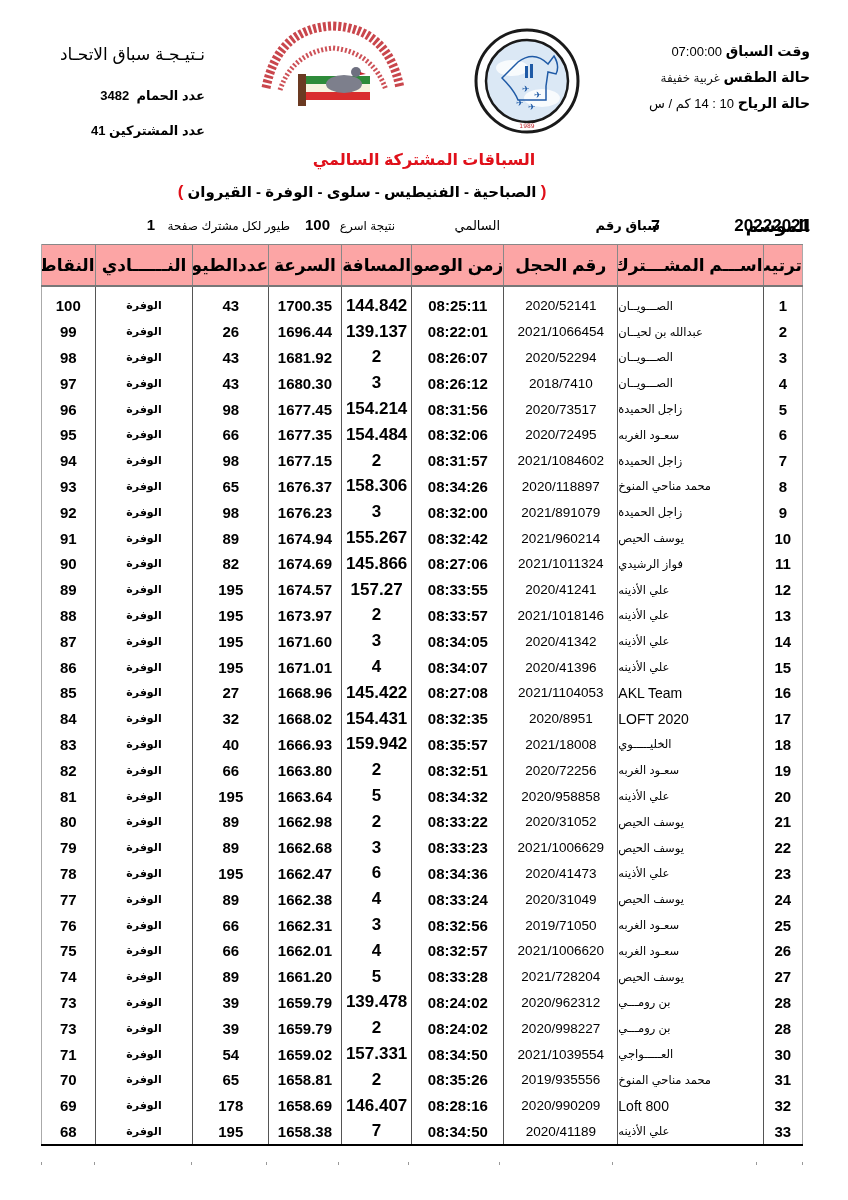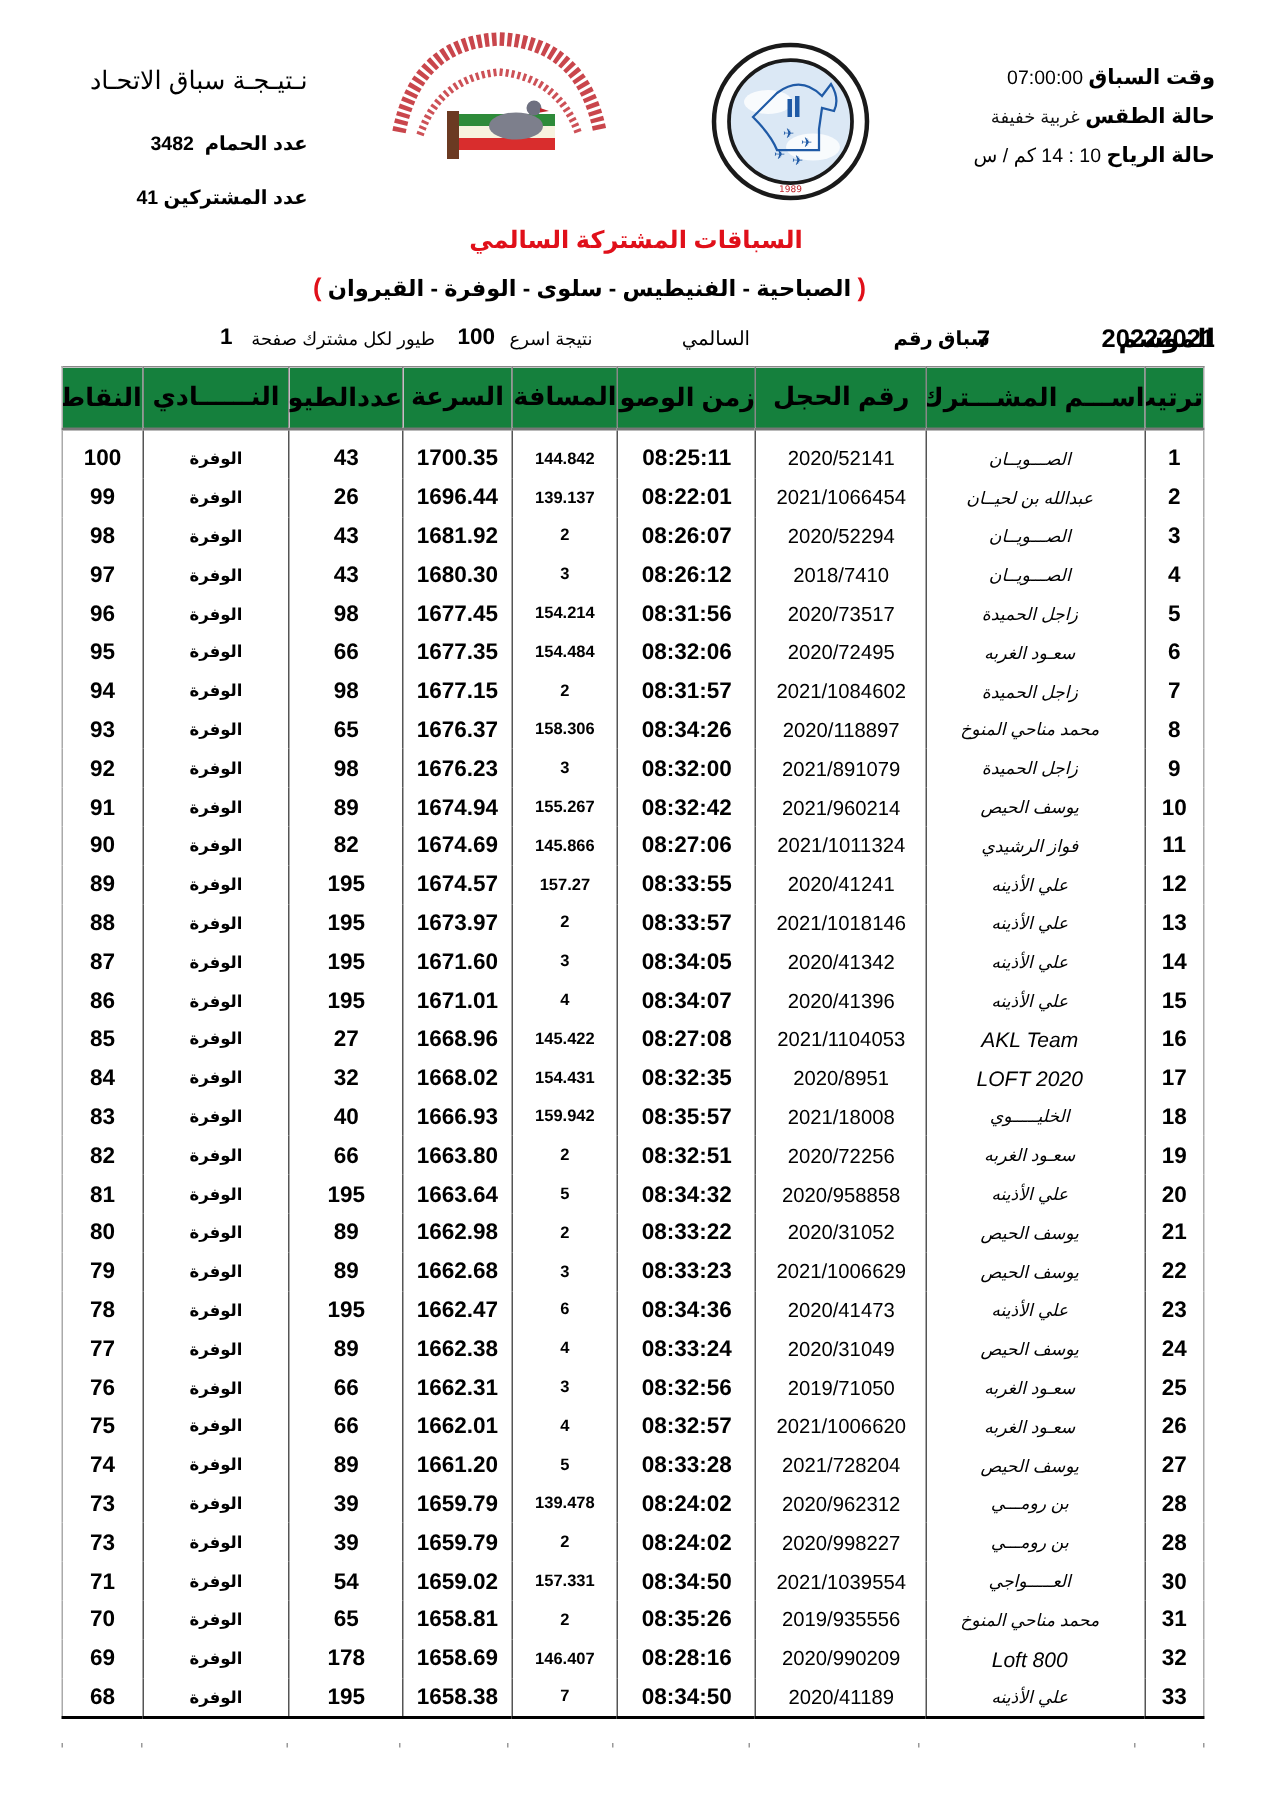--- a/index.html
+++ b/index.html
@@ -6,37 +6,37 @@
   body { width:848px; height:1200px; position:relative; overflow:hidden; font-family:"Liberation Sans","DejaVu Sans",sans-serif; color:#000; }
   .abs { position:absolute; }
   .hdr-right { right:38px; top:40px; width:200px; text-align:right; direction:rtl; font-size:13px; }
   .hdr-right .line { height:22px; line-height:22px; margin-bottom:4px; }
   .hdr-right b { font-weight:bold; font-size:14px; }
   .hdr-right .small { font-size:12px; font-weight:normal; color:#111; }
   .hdr-left { left:30px; top:44px; width:175px; text-align:right; direction:rtl; }
   .hdr-left .title { font-size:17px; font-weight:normal; letter-spacing:1px; height:26px; }
   .hdr-left .stat { font-size:13px; font-weight:bold; margin-top:18px; }
   .red-title { left:0; width:848px; text-align:center; color:#e0101a; font-weight:bold; font-size:16px; direction:rtl; }
-  .subtitle { left:0; width:724px; text-align:center; font-weight:bold; font-size:15px; direction:rtl;padding-left:31px; }
+  .subtitle { left:0; width:724px; text-align:center; font-weight:bold; font-size:15px; direction:rtl; }
   .subtitle .paren { color:#e0101a; font-size:17px; }
   .meta-row { left:40px; width:770px; top:216px; height:22px; direction:rtl; font-weight:bold; }
   .meta-row span { position:absolute; white-space:nowrap; }
 
   table.results { position:absolute; left:41px; top:244px; width:762px; border-collapse:collapse; direction:rtl; table-layout:fixed; }
-  table.results th { background:#15803d; height:40px; font-size:17px; font-weight:bold; border:1px solid #888; border-bottom:2px solid #777; padding:0; white-space:nowrap; overflow:hidden; }
+  table.results th { background:#fca5a5; height:40px; font-size:17px; font-weight:bold; border:1px solid #888; border-bottom:2px solid #777; padding:0; white-space:nowrap; overflow:hidden; }
   table.results td { height:25.8px; padding:0; text-align:center; font-size:14px; font-weight:bold; border-left:1px solid #555; border-right:1px solid #555; white-space:nowrap; }
   table.results tr.first td { padding-top:6px; }
   table.results tr:last-child td { border-bottom:2px solid #000000; }
-  table.results td.name { text-align:center; padding-right:8px; font-weight:normal; font-size:11.5px;font-style:italic; }
+  table.results td.name { text-align:left; padding-right:8px; font-weight:normal; font-size:11.5px; }
   table.results td.name.latin { font-size:14px; }
   table.results td.ring { font-weight:normal; font-size:13.5px; }
   table.results td.club { font-size:11px; font-weight:bold; }
   table.results td.time { font-size:15px; }
   table.results td.speed { font-size:15px; }
-  table.results td.dist { font-size:11px; }
+  table.results td.dist { font-size:17px; }
   table.results td.birds { font-size:15px; }
   table.results td.pts { font-size:15px; }
   table.results td.rank { font-size:15px; }
   table.results td.rank, table.results th.rank { border-right:1px solid #aaa; }
   table.results td.pts, table.results th.pts { border-left:1px solid #aaa; }
 
   .logo { position:absolute; }
   .tick-row { position:absolute; left:41px; top:1162px; width:762px; height:4px; }
   .tick { position:absolute; top:0; width:1px; height:3px; background:#999; }
 </style>

